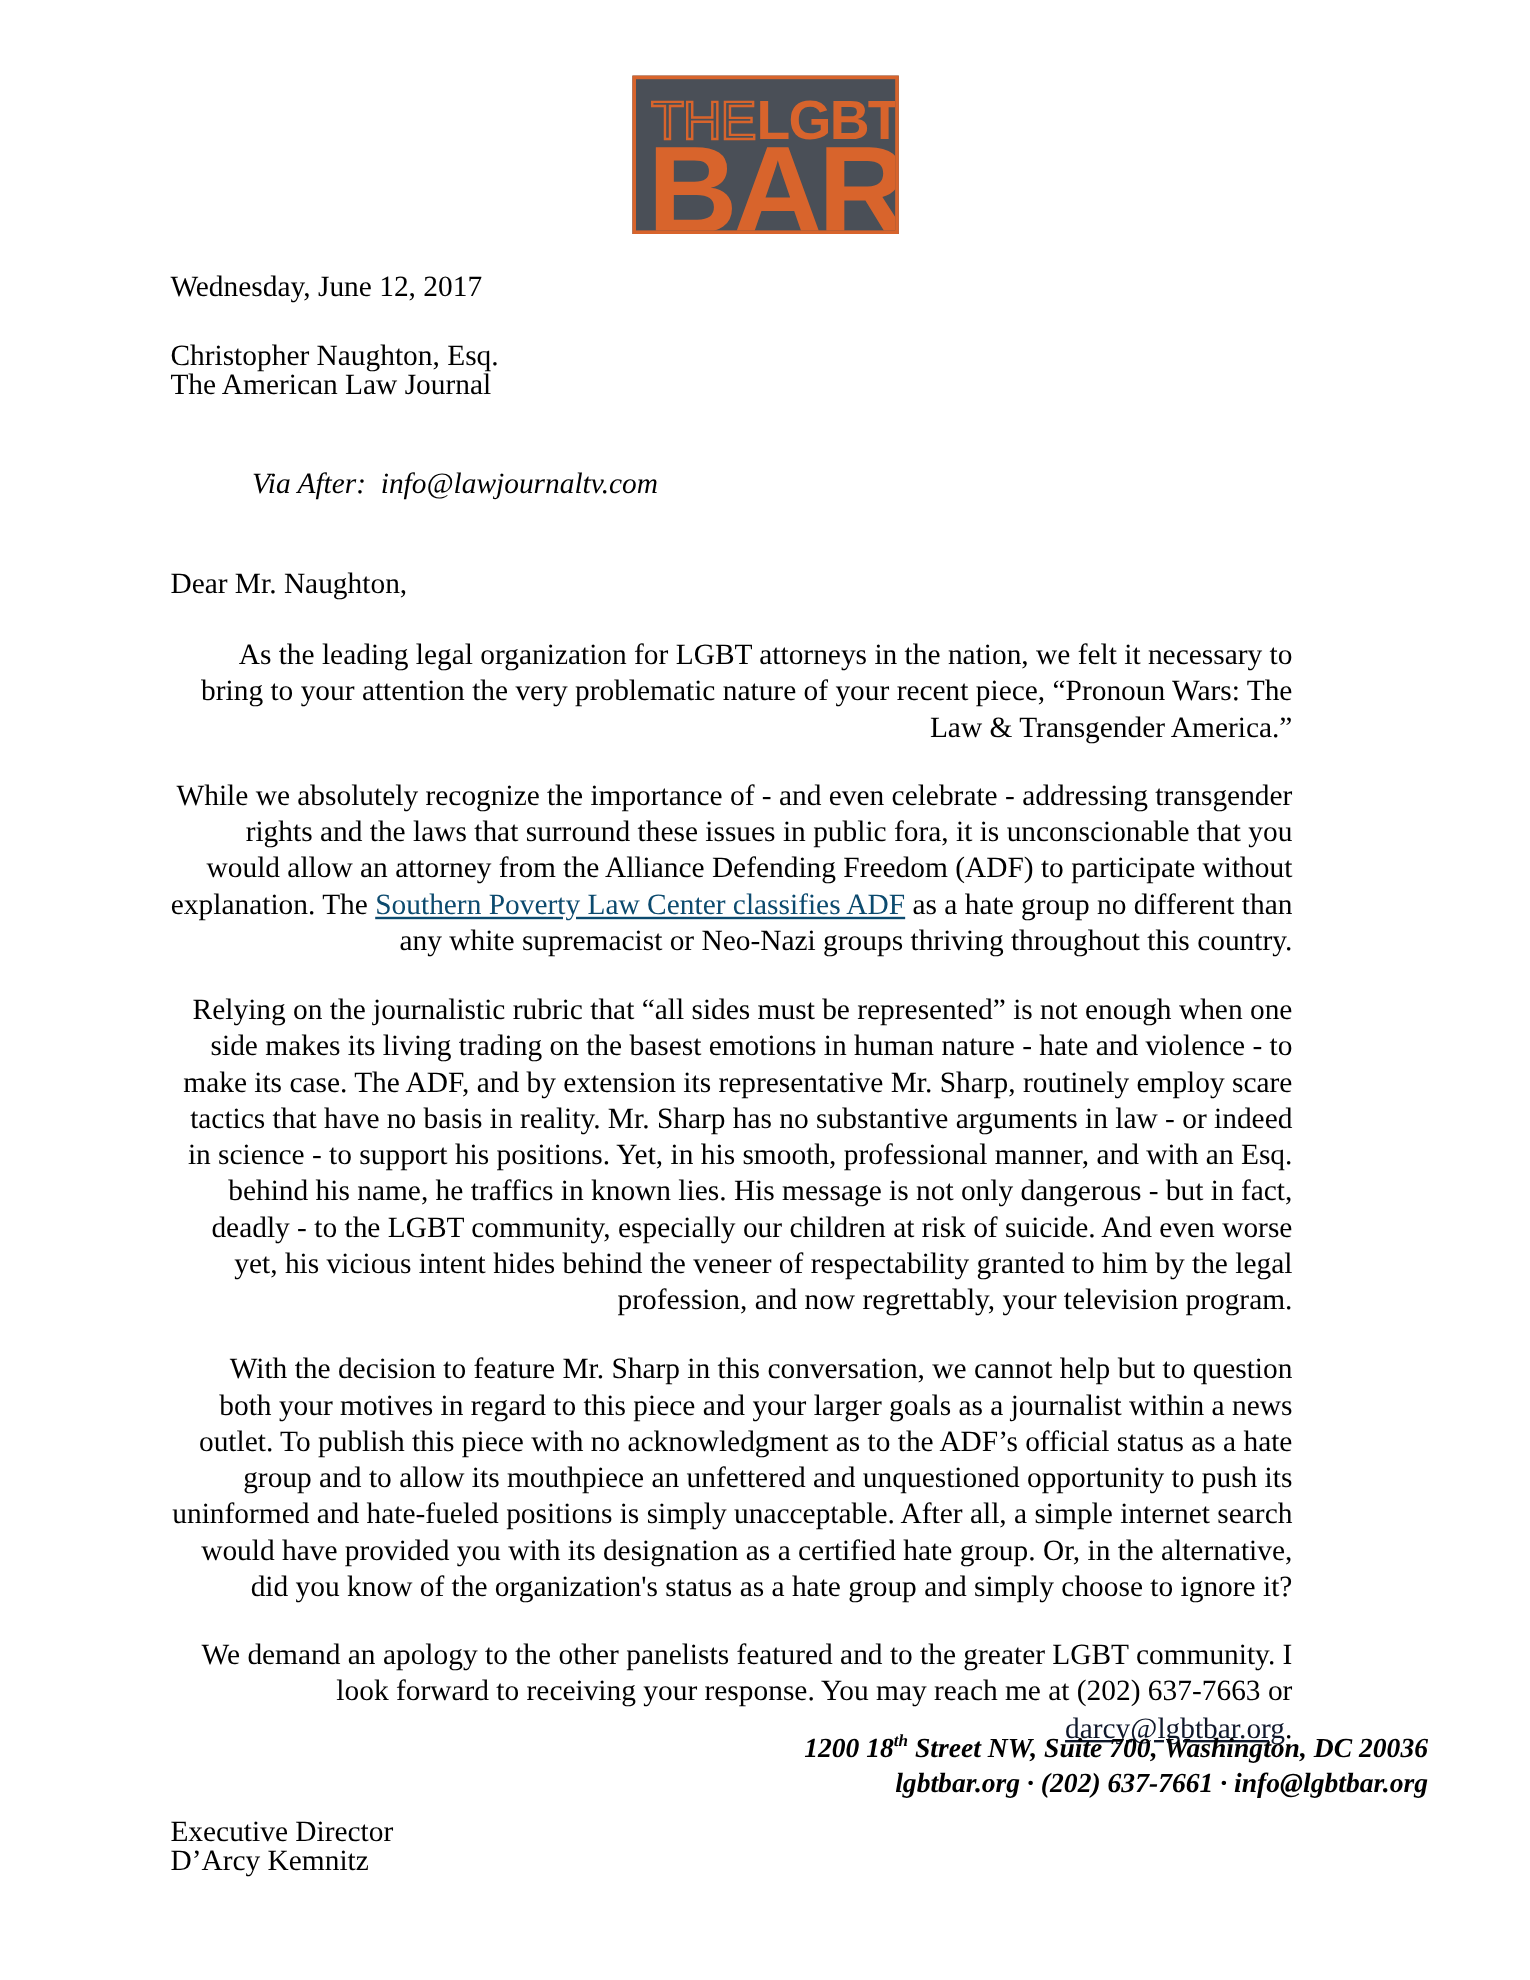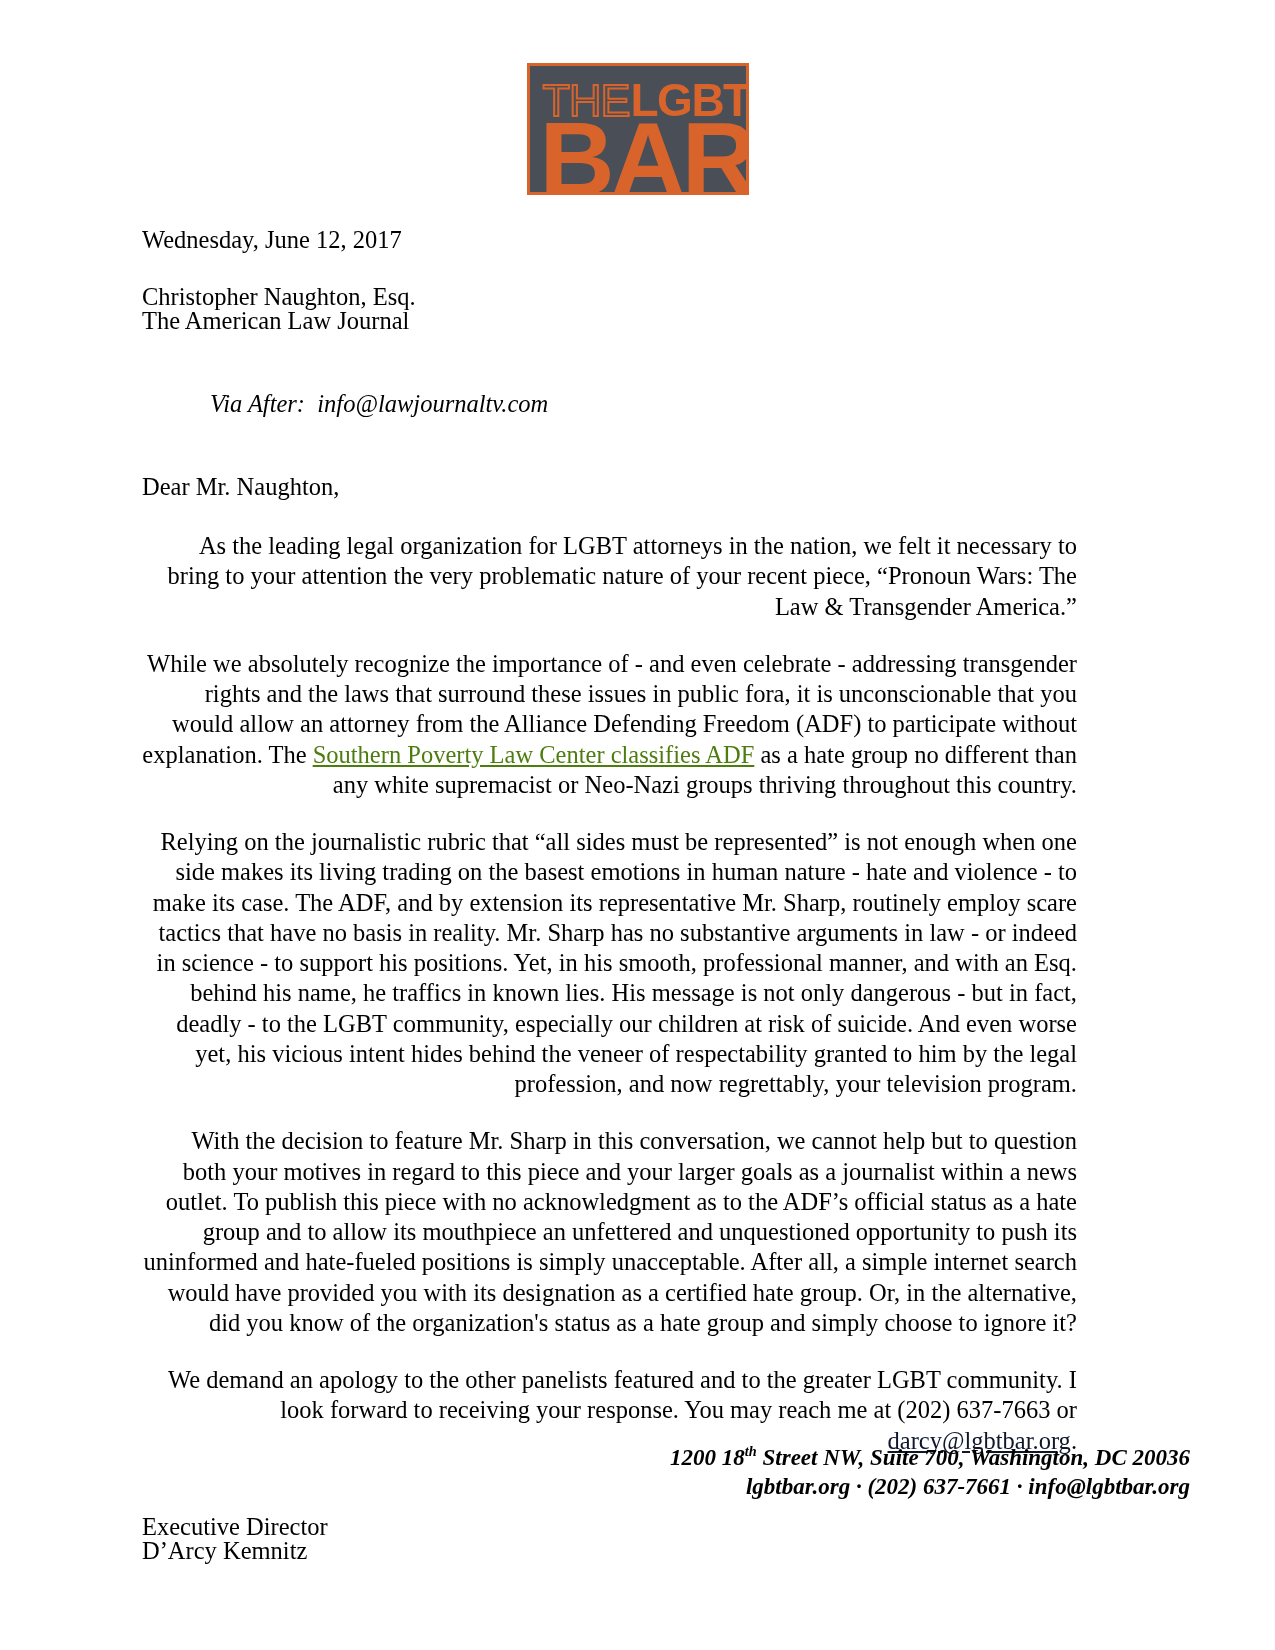--- a/index.html
+++ b/index.html
@@ -113,21 +113,21 @@
 
   .para {
     font-size: 24.5px;
     line-height: 1.235;
     margin: 0;
     text-align: right;
   }
 
   .u-link {
     text-decoration: underline;
-    color: #4d7c0f;
+    color: #0c4a6e;
   }
   .mail-link {
     color: #0f172a;
     text-decoration: underline;
     margin-top: 36px;
   }
 
   
   .footer {
     position: absolute;

